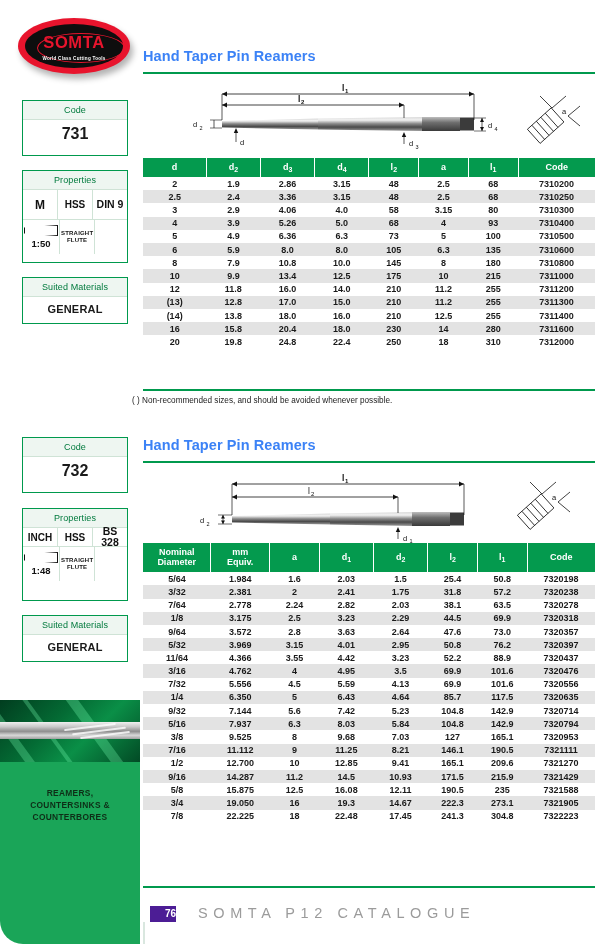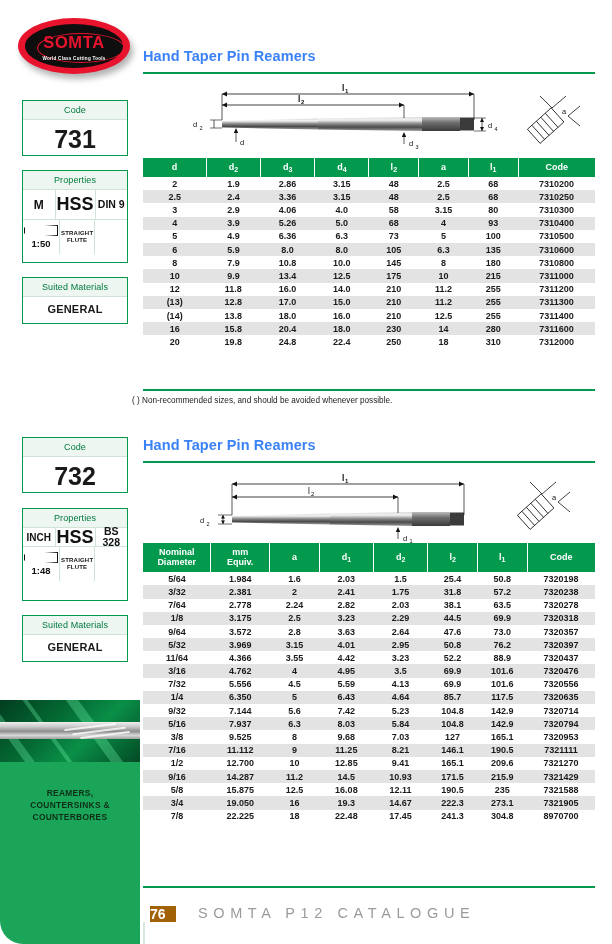--- a/index.html
+++ b/index.html
@@ -45,37 +45,37 @@
   }
   .sec-rule { position: absolute; height: 1.6px; background: #00994d; }
 
   
   .ibox { position: absolute; border: 1.6px solid #00994d; background: #fff; }
   .ibox-hd {
     background: #eef6f1; color: #007a3d; font-size: 9px; text-align: center;
     padding: 4px 0 4px; border-bottom: 1px solid #cfe3d6; letter-spacing: .1px;
   }
   .ibox-val {
-    text-align: center; color: #1a1a1a; font-weight: bold; font-size: 25px;
+    text-align: center; color: #1a1a1a; font-weight: bold; font-size: 16px;
     padding: 5px 0 8px;
   }
   .ibox-gen {
     text-align: center; color: #1a1a1a; font-weight: bold; font-size: 11px;
     padding: 6px 0 7px; letter-spacing: .2px;
   }
   .prop-row { display: flex; border-bottom: 1px solid #cfe3d6; }
   .prop-row:last-child { border-bottom: none; }
   .prop-cell {
     flex: 1 1 0; text-align: center; border-right: 1px solid #cfe3d6;
     display: flex; align-items: center; justify-content: center;
     color: #111; font-weight: bold; padding: 2px 1px;
   }
   .prop-cell:last-child { border-right: none; }
   .pc-m    { font-size: 12px; }
-  .pc-hss  { font-size: 18px; }
+  .pc-hss  { font-size: 10px; }
   .pc-din  { font-size: 10.5px; line-height: 1.02; }
   .prop-row2 { height: 34px; }
   .taper-cell { flex-direction: column; gap: 2px; }
   .taper-shape {
     width: 34px; height: 11px; border: 1.2px solid #111; background: #fff;
     clip-path: polygon(0% 22%, 100% 0%, 100% 100%, 0% 78%);
   }
   .taper-ratio { font-size: 9.5px; font-weight: bold; color: #111; }
   .flute-txt { font-size: 6px; font-weight: bold; color: #111; line-height: 1.15; letter-spacing: .2px; }
 
@@ -117,22 +117,22 @@
     transform: rotate(-7deg); border-radius: 1px;
   }
   .prod-cap {
     position: absolute; left: 0; width: 140px; background: #1aa558;
     color: #0e2e17; font-weight: bold; font-size: 8.4px; text-align: center;
     line-height: 1.42; letter-spacing: .3px; padding-top: 26px;
   }
 
   
   .pg-badge {
-    position: absolute; background: #a16207; color: #ffffff; font-weight: bold;
-    font-size: 14px; text-align: left; line-height: 16px;
+    position: absolute; background: #4c1d95; color: #ffffff; font-weight: bold;
+    font-size: 10px; text-align: right; line-height: 16px;
   }
   .footer-txt {
     position: absolute; color: #9b9b9b; font-size: 14.5px; letter-spacing: 5.6px;
     font-weight: normal;
   }
   .foot-rule { position: absolute; background: #d9e7df; }
 </style>
 </head>
 <body>
 
@@ -672,21 +672,21 @@
           <td>7321905</td>
         </tr>
         <tr>
           <td>7/8</td>
           <td>22.225</td>
           <td>18</td>
           <td>22.48</td>
           <td>17.45</td>
           <td>241.3</td>
           <td>304.8</td>
-          <td>8970700</td>
+          <td>7322223</td>
         </tr>
       </tbody>
   </table>
   <div class="tbl-botline" style="left:143px; top:886px; width:452px;"></div>
 
   <div class="prod-img" style="top:700px;">
     <div class="streak" style="left:10px; top:-20px; width:8px; height:120px;"></div>
     <div class="streak" style="left:52px; top:-20px; width:4px; height:120px;"></div>
     <div class="streak" style="left:96px; top:-20px; width:10px; height:120px;"></div>
     <div class="reamer-body">

